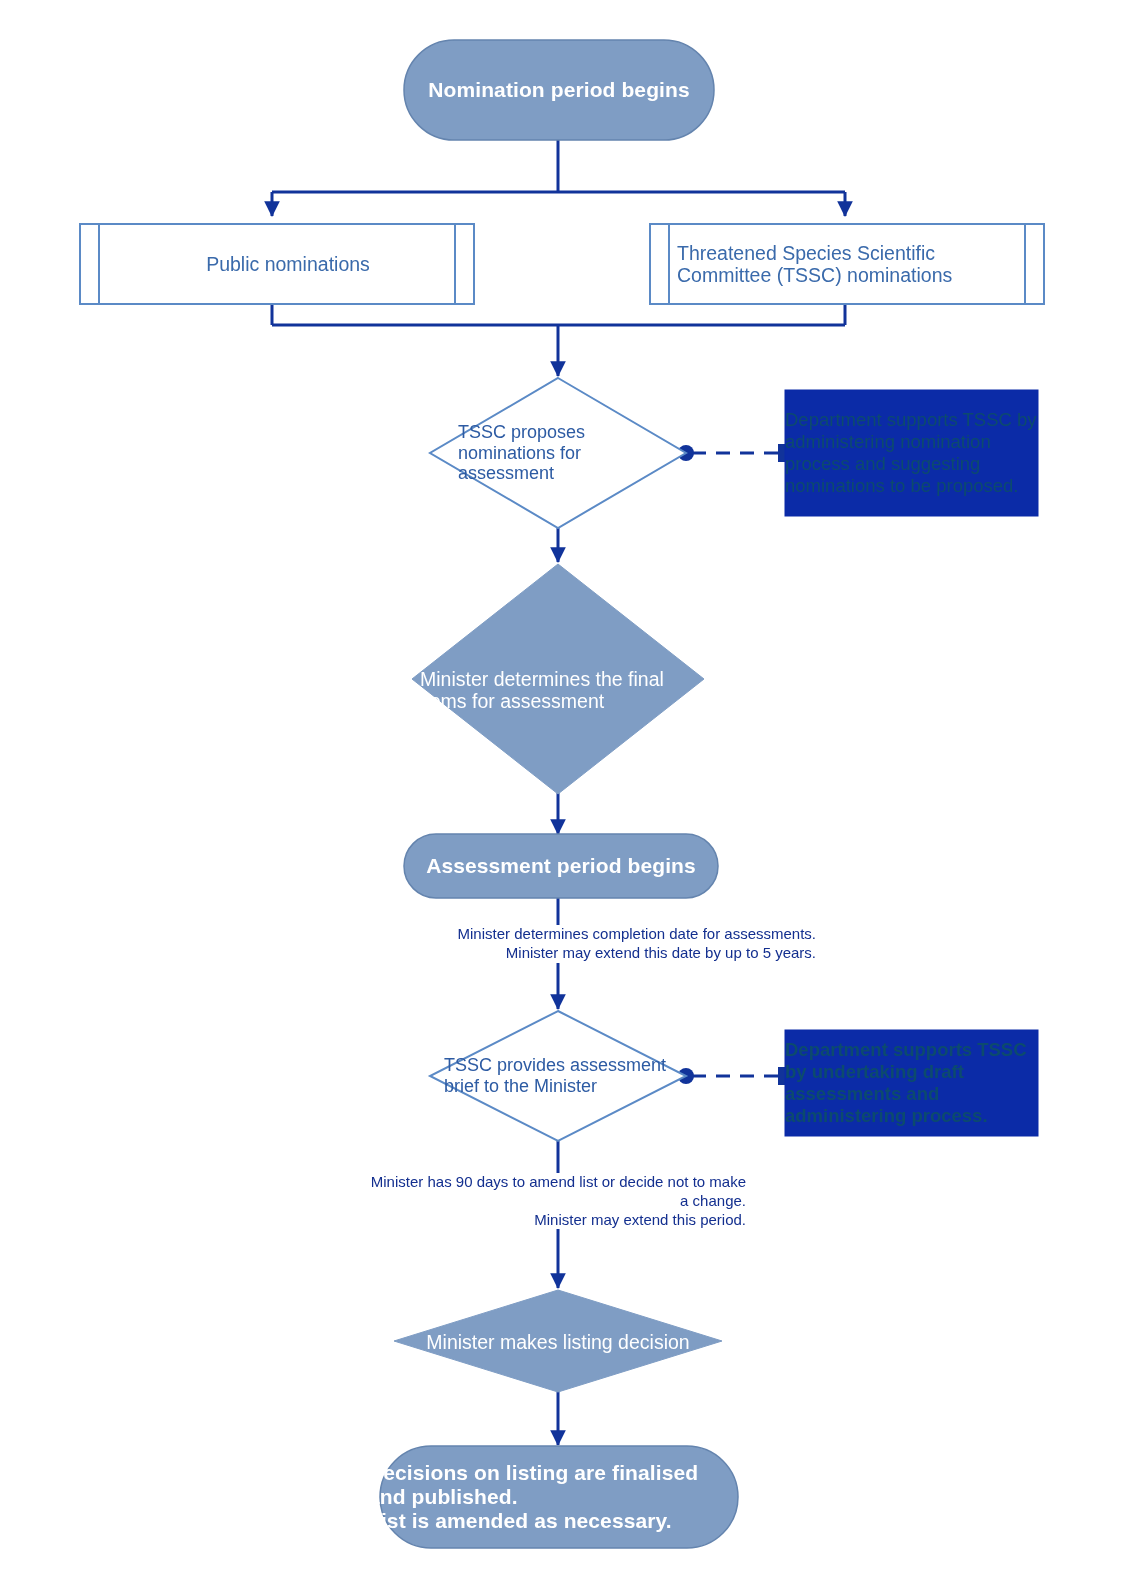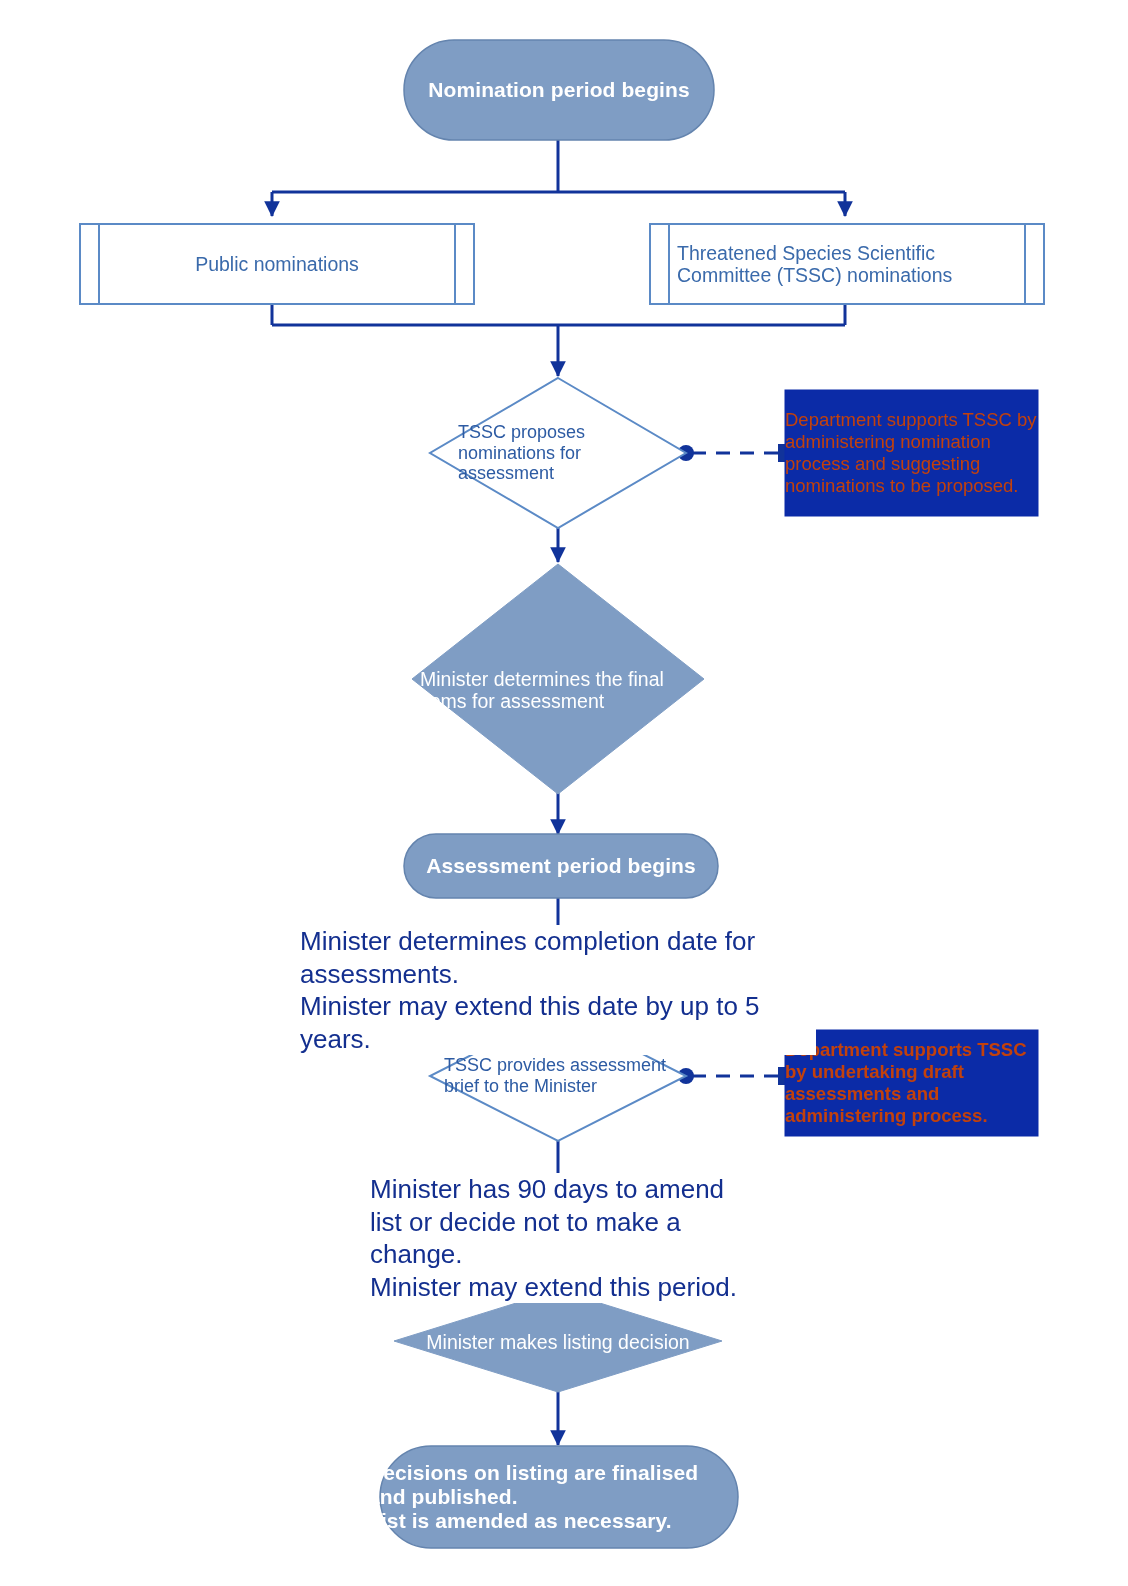--- a/index.html
+++ b/index.html
@@ -45,29 +45,29 @@
   }
   .decision-open-label {
     color: #2d5ba3;
     font-size: 18px;
   }
   .decision-filled-label {
     color: #ffffff;
     font-size: 19.5px;
   }
   .callout-label {
-    color: #c2410c;
+    color: #0c4a6e;
     font-size: 18.5px;
     line-height: 1.2;
   }
   .edge-note {
     position: absolute;
     color: #132f8f;
-    font-size: 26px;
-    text-align: left;
+    font-size: 15px;
+    text-align: right;
     line-height: 1.25;
     background: #ffffff;
     pointer-events: none;
   }
 </style>
 </head>
 <body>
 
 <div id="diagram-root">
 
@@ -136,21 +136,21 @@
     <polygon points="558,1290 722,1341 558,1392 394,1341" fill="#7f9dc4" stroke="#7f9dc4" stroke-width="1"></polygon>
 
     <rect x="380" y="1446" width="358" height="102" rx="51" ry="51" fill="#7f9dc4" stroke="#6484ae" stroke-width="1.5"></rect>
 
     <rect x="785" y="390" width="253" height="126" fill="#0b2ba7" stroke="#0b2ba7" stroke-width="1"></rect>
     <rect x="785" y="1030" width="253" height="106" fill="#0b2ba7" stroke="#0b2ba7" stroke-width="1"></rect>
   </svg>
 
   <div class="node-label terminator-label" style="left:404px; top:40px; width:310px; height:100px;">Nomination period begins</div>
 
-  <div class="node-label process-label" style="left:99px; top:224px; width:356px; height:80px;">Public nominations</div>
+  <div class="node-label process-label" style="left:99px; top:224px; width:356px; height:80px;padding-left:11px;">Public nominations</div>
 
   <div class="node-label process-label" style="left:669px; top:224px; width:356px; height:80px; padding:8px 8px; box-sizing:border-box;">Threatened Species Scientific Committee (TSSC) nominations</div>
 
   <div class="node-label decision-open-label" style="left:458px; top:404px; width:200px; height:98px;">TSSC proposes nominations for assessment</div>
 
   <div class="node-label decision-filled-label" style="left:420px; top:640px; width:276px; height:100px;">Minister determines the final items for assessment</div>
 
   <div class="node-label terminator-label" style="left:404px; top:834px; width:314px; height:64px;">Assessment period begins</div>
 
   <div class="node-label decision-open-label" style="left:444px; top:1026px; width:228px; height:100px;">TSSC provides assessment brief to the Minister</div>

